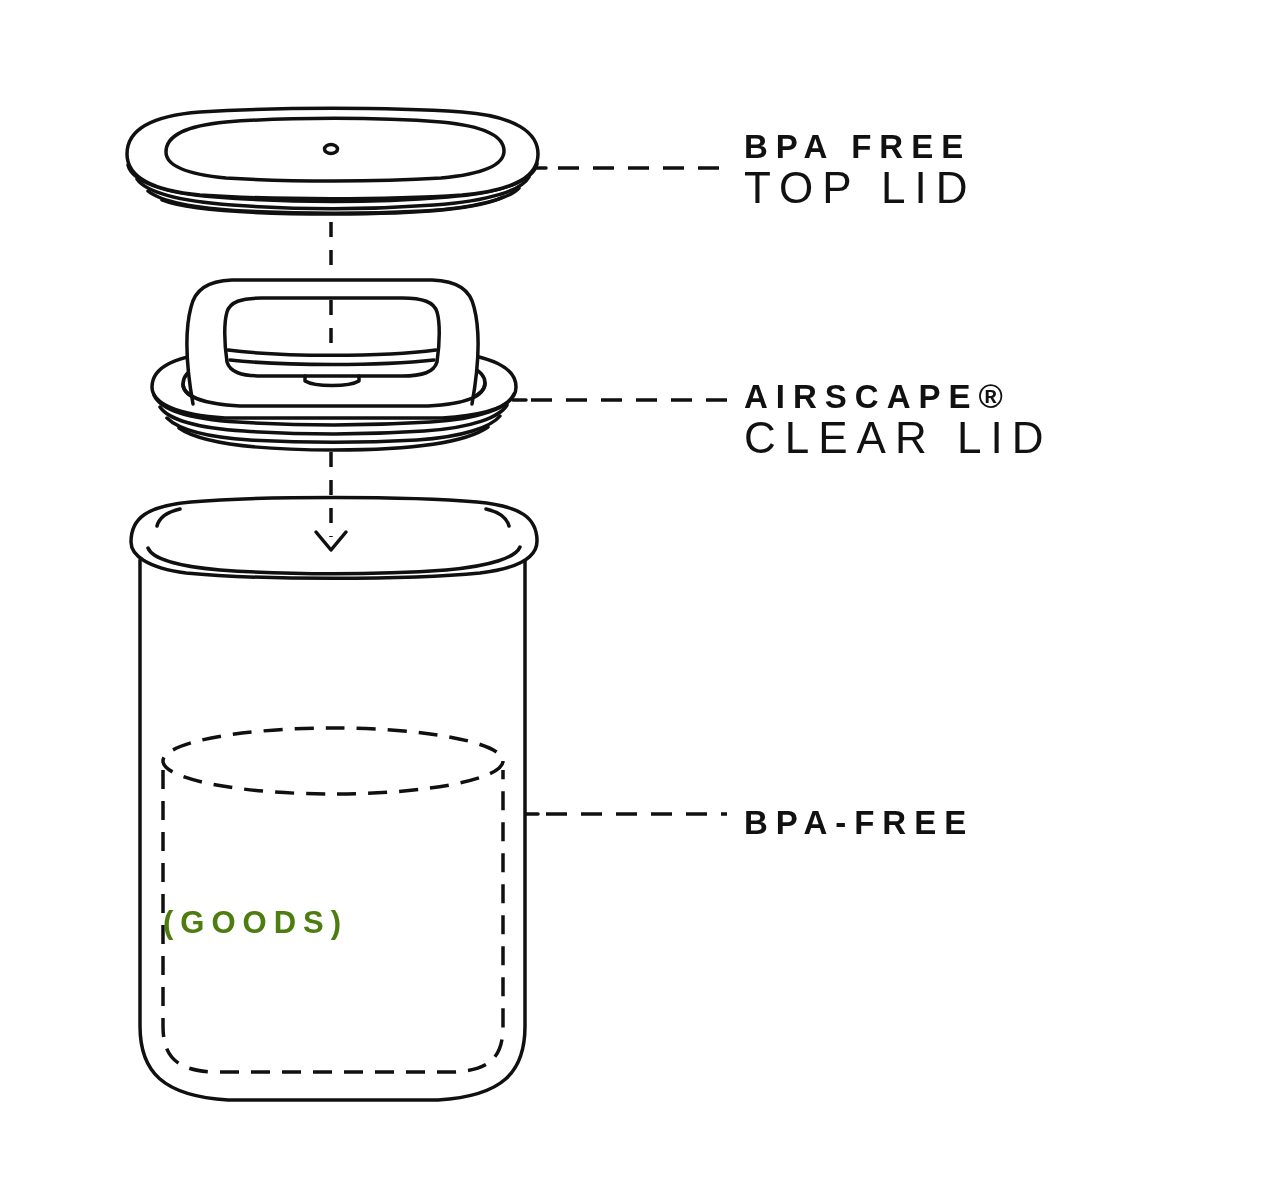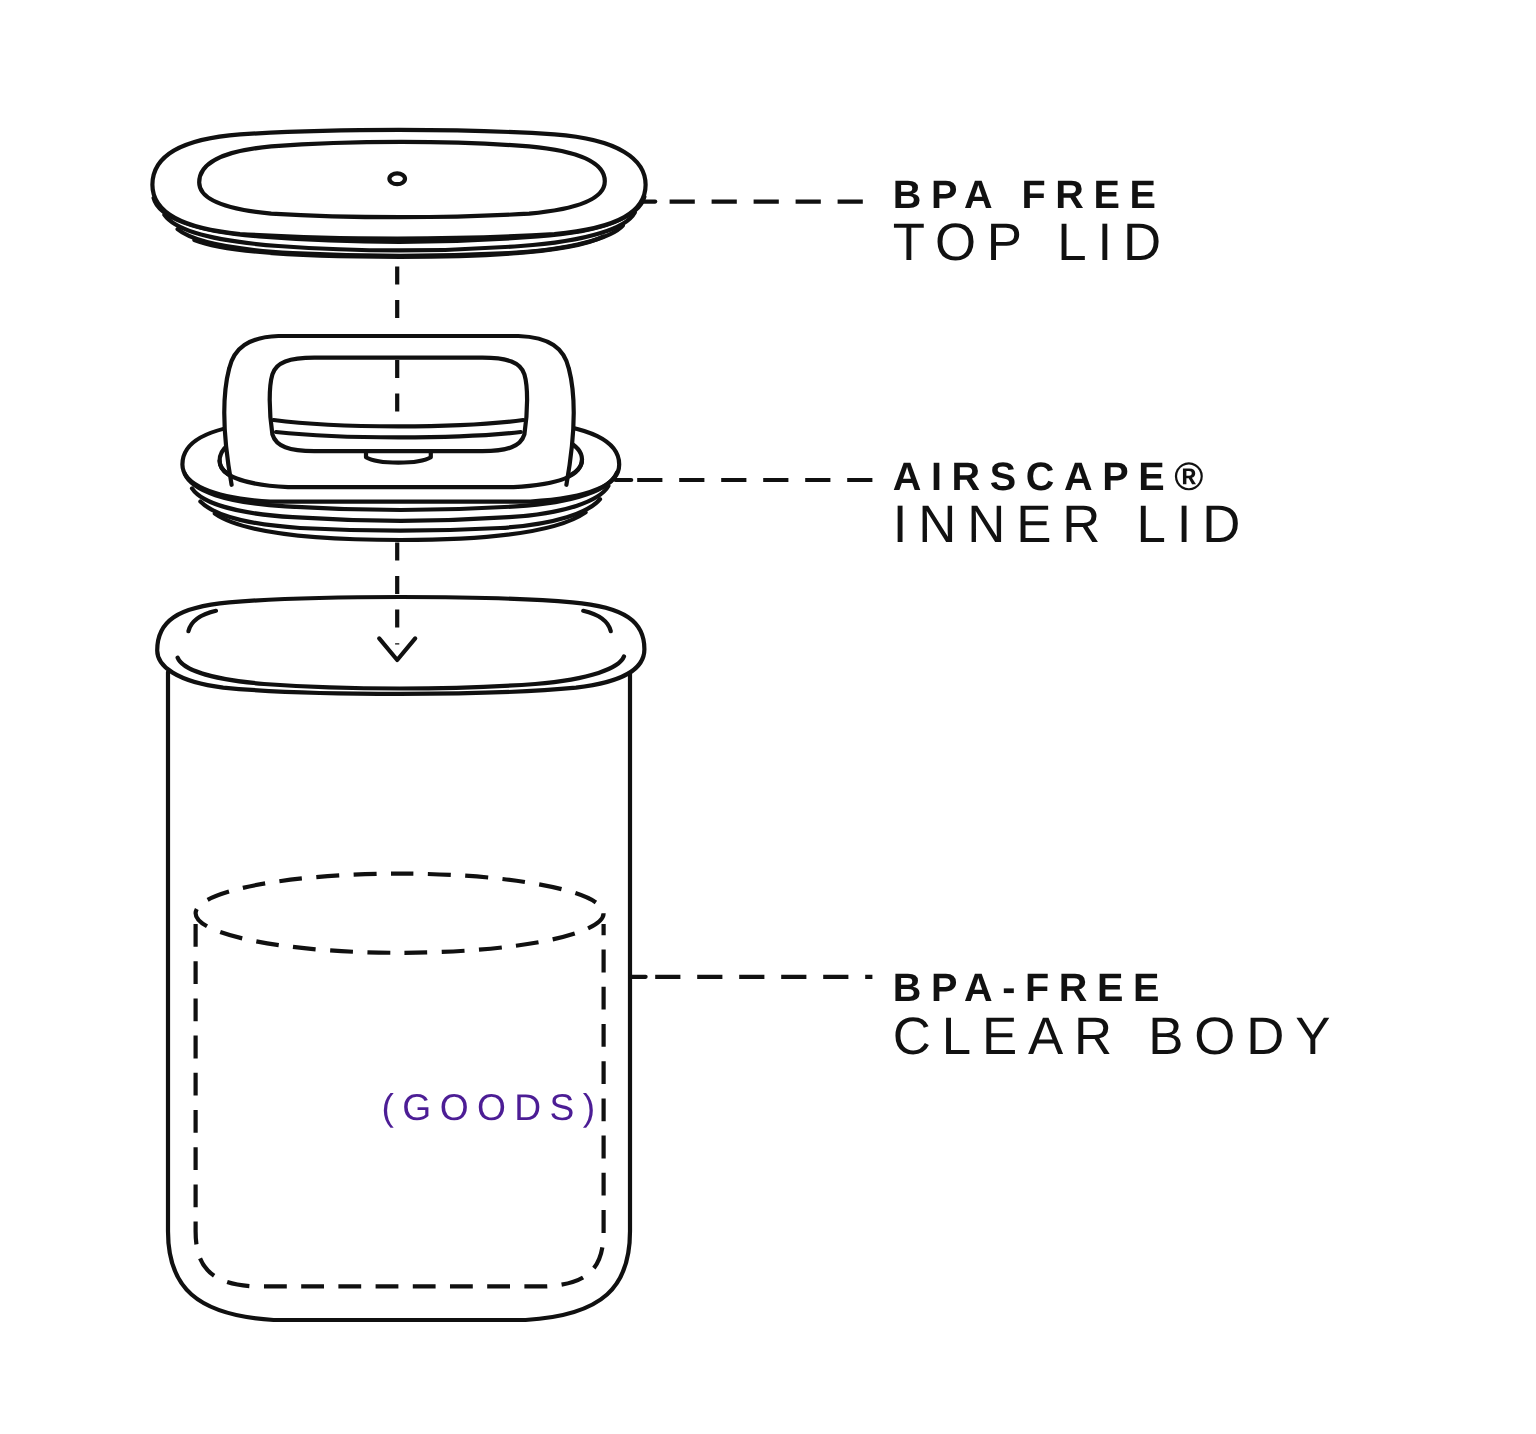--- a/index.html
+++ b/index.html
@@ -51,25 +51,25 @@
     font-size: 44px;
     font-weight: 400;
     letter-spacing: 9px;
     line-height: 40px;
   }
   .goods-label {
     position: absolute;
     left: 163px;
     top: 905px;
     width: 340px;
-    text-align: right;
+    text-align: left;
     font-size: 31px;
-    font-weight: 400;
+    font-weight: 700;
     letter-spacing: 7px;
-    color: #4c1d95;
+    color: #4d7c0f;
     white-space: nowrap;
   }
 </style>
 </head>
 <body>
 
 <div class="stage">
 
   <svg width="1280" height="1195" viewBox="0 0 1280 1195">
 
@@ -134,30 +134,29 @@
     <g>
       <path class="ln" d="M 513,400 L 526,400"></path>
       <path class="ln dashlead" d="M 531,400 L 727,400"></path>
     </g>
     <g>
       <path class="ln" d="M 526,814 L 538,814"></path>
       <path class="ln dashlead" d="M 546,814 L 727,814"></path>
     </g>
   </svg>
 
-  <div class="part-label" style="top:141px">
+  <div class="part-label" style="top:126px">
     <div class="label-bold">BPA FREE</div>
     <div class="label-light">TOP LID</div>
   </div>
 
   <div class="part-label" style="top:376px">
     <div class="label-bold">AIRSCAPE®</div>
-    <div class="label-light">INNER LID</div>
+    <div class="label-light">CLEAR LID</div>
   </div>
 
   <div class="part-label" style="top:802px">
     <div class="label-bold">BPA-FREE</div>
-    <div class="label-light">CLEAR BODY</div>
   </div>
 
   <div class="goods-label">(GOODS)</div>
 
 </div>
 
 </body></html>

